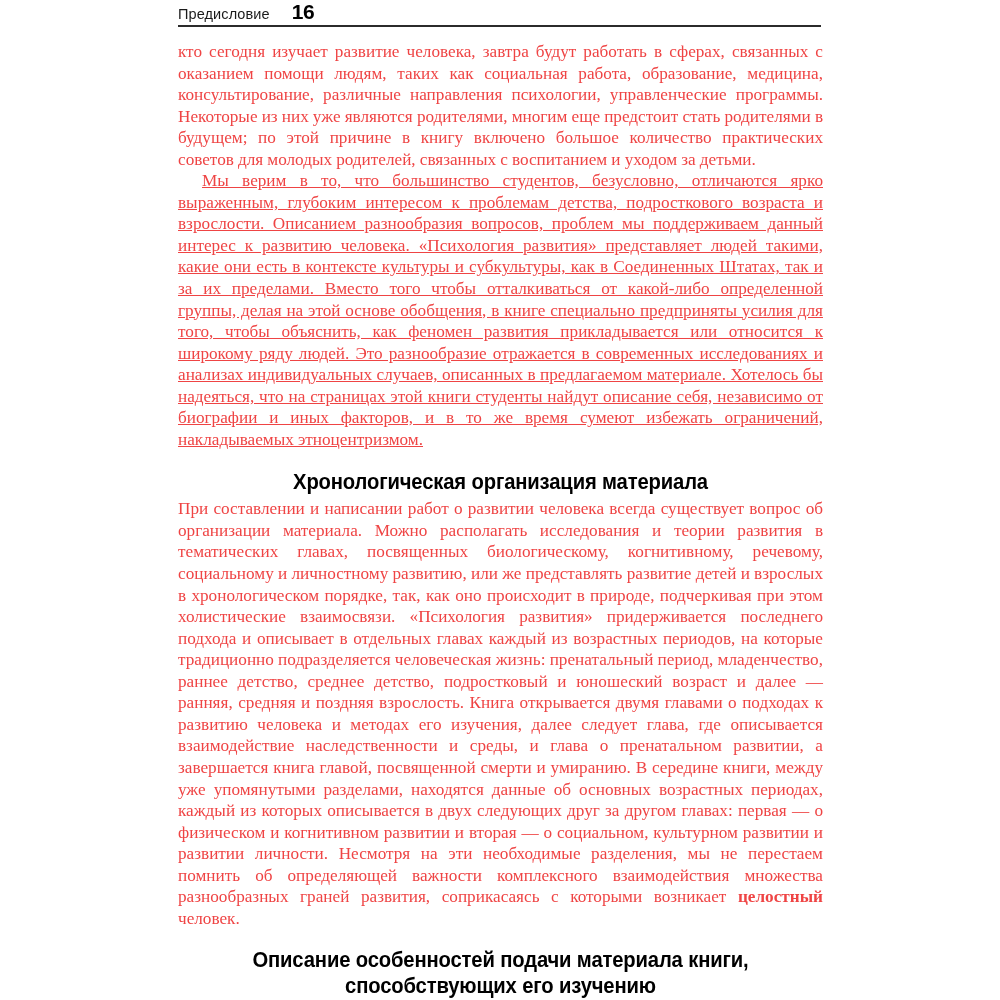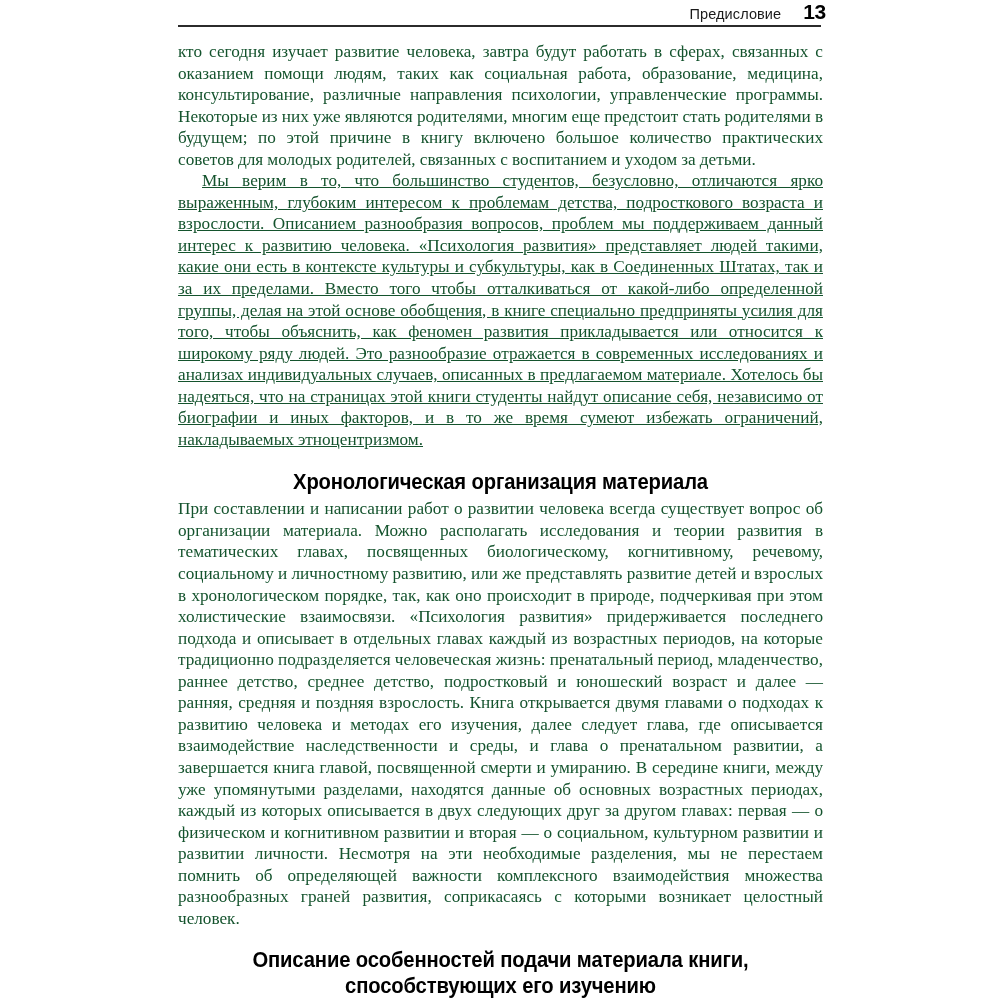--- a/index.html
+++ b/index.html
@@ -27,21 +27,20 @@
   .running-head {
     position: absolute;
     top: 0px;
     left: 178px;
     width: 648px;
     height: 30px;
   }
   .running-head-inner {
     display: flex;
     align-items: baseline;
-    justify-content: flex-end;
     height: 24px;
     padding-bottom: 2px;
   }
   .running-head-title {
     font-family: "Liberation Sans", "DejaVu Sans", sans-serif;
     font-size: 14.5px;
     font-weight: 400;
     color: #1a1a1a;
     letter-spacing: 0.1px;
   }
@@ -72,29 +71,29 @@
 
   p.body {
     margin: 0;
     font-size: 17.2px;
     line-height: 21.55px;
     text-align: justify;
     text-justify: inter-word;
     -webkit-hyphens: none;
     hyphens: none;
     word-spacing: -0.2px;
-    color: #14532d;
+    color: #ef4444;
   }
   p.body.indent {
     text-indent: 24px;
     text-decoration: underline;
   }
 
   .bold-inline {
-    font-weight: 400;
+    font-weight: 700;
   }
 
   
   h2.section-heading {
     margin: 0;
     font-family: "Liberation Sans Narrow", "Liberation Sans", "DejaVu Sans Condensed", "DejaVu Sans", sans-serif;
     font-size: 21.5px;
     font-weight: 700;
     text-align: center;
     color: #000000;
@@ -117,21 +116,21 @@
   .gap-after-heading2  { height: 4px; }
 </style>
 </head>
 <body>
 
 <div class="page">
 
   <div class="running-head">
     <div class="running-head-inner">
       <span class="running-head-title">Предисловие</span>
-      <span class="running-head-pageno">13</span>
+      <span class="running-head-pageno">16</span>
     </div>
   </div>
   <div class="head-rule"></div>
 
   <div class="column">
 
     <p class="body">кто сегодня изучает развитие человека, завтра будут работать в сферах, связанных с оказанием помощи людям, таких как социальная работа, образование, медицина, консультирование, различные направления психологии, управленческие программы. Некоторые из них уже являются родителями, многим еще предстоит стать родителями в будущем; по этой причине в книгу включено большое количество практических советов для молодых родителей, связанных с воспитанием и уходом за детьми.</p>
 
     <p class="body indent">Мы верим в то, что большинство студентов, безусловно, отличаются ярко выраженным, глубоким интересом к проблемам детства, подросткового возраста и взрослости. Описанием разнообразия вопросов, проблем мы поддерживаем данный интерес к развитию человека. «Психология развития» представляет людей такими, какие они есть в контексте культуры и субкультуры, как в Соединенных Штатах, так и за их пределами. Вместо того чтобы отталкиваться от какой-либо определенной группы, делая на этой основе обобщения, в книге специально предприняты усилия для того, чтобы объяснить, как феномен развития прикладывается или относится к широкому ряду людей. Это разнообразие отражается в современных исследованиях и анализах индивидуальных случаев, описанных в предлагаемом материале. Хотелось бы надеяться, что на страницах этой книги студенты найдут описание себя, независимо от биографии и иных факторов, и в то же время сумеют избежать ограничений, накладываемых этноцентризмом.</p>
 

